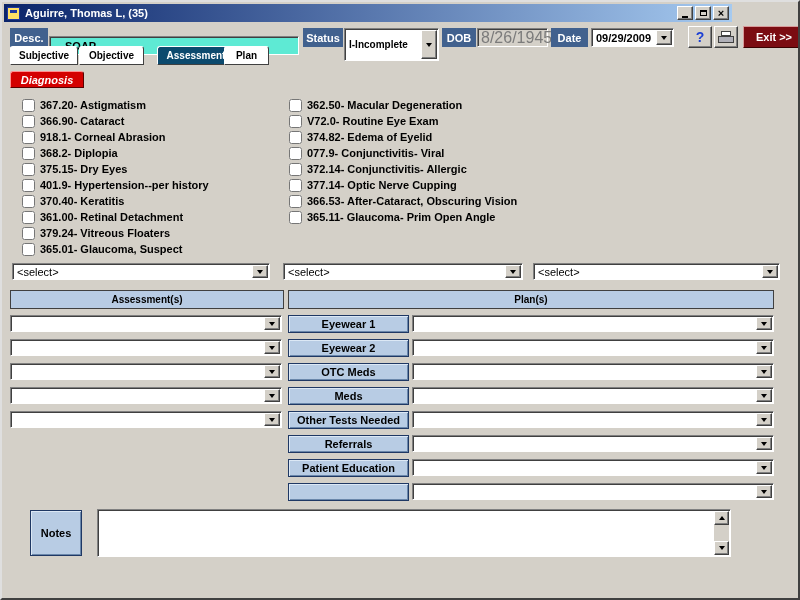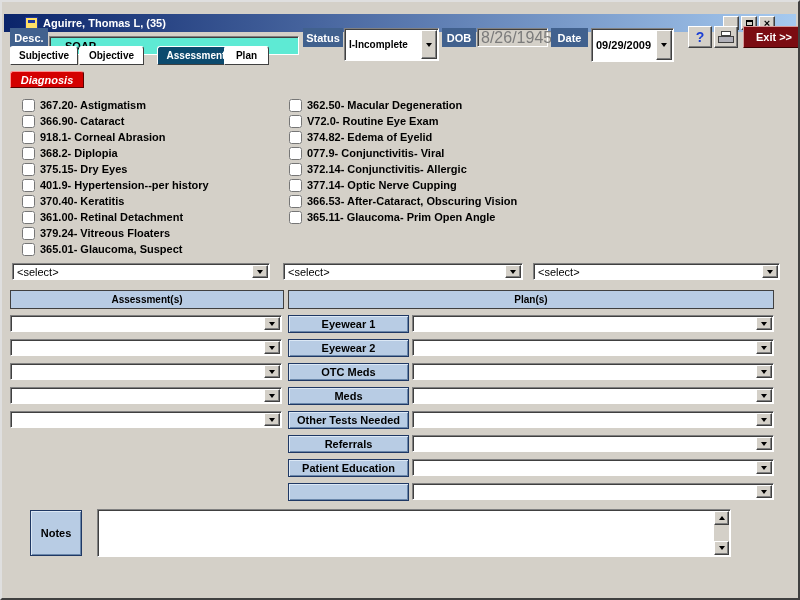--- a/index.html
+++ b/index.html
@@ -1,23 +1,23 @@
 <!DOCTYPE html>
 <html><head>
 <meta charset="utf-8">
 <style>
   * { margin:0; padding:0; box-sizing:border-box; }
   body { font-family:"Liberation Sans", sans-serif; background:#808080; }
   .window { position:relative; width:800px; height:600px; background:#d4d0c8;
             border:2px solid; border-color:#dfdfdf #404040 #404040 #dfdfdf; overflow:hidden; }
 
   
-  .titlebar { position:absolute; top:12px; left:2px; width:792px; height:18px;
+  .titlebar { position:absolute; top:2px; left:2px; width:728px; height:18px;
               background:linear-gradient(90deg,#0a246a,#a6caf0);
-              display:flex; align-items:center; padding:0 21px; }
+              display:flex; align-items:center; padding:0 3px; }
   .app-icon { width:13px; height:13px; background:#ffe066; border:1px solid #2038a0; position:relative; }
   .app-icon::after { content:""; position:absolute; left:2px; top:2px; width:7px; height:3px; background:#2038a0; }
   .title-text { color:#fff; font-weight:bold; font-size:11px; margin-left:5px; flex:1; white-space:nowrap; }
   .tb-btn { width:16px; height:14px; margin-left:2px; background:#d4d0c8;
             border:1px solid; border-color:#fff #404040 #404040 #fff;
             box-shadow:inset -1px -1px 0 #808080;
             display:flex; align-items:center; justify-content:center; cursor:default; }
   .glyph-min { width:6px; height:2px; background:#000; margin-top:7px; }
   .glyph-max { width:7px; height:6px; border:1px solid #000; border-top-width:2px; }
   .glyph-close { font-size:11px; font-weight:bold; line-height:1; }
@@ -113,21 +113,21 @@
   <div class="field-label" style="left:301px;width:40px">Status</div>
   <div class="combo" style="left:342px;top:26px;width:95px;height:33px">
     <span class="combo-text small">I-Incomplete</span>
     <span class="combo-btn">
         <i class="arr-down"></i>
       </span>
   </div>
   <div class="field-label" style="left:440px;width:34px">DOB</div>
   <div class="dob-field sunken" style="left:475px;width:71px">8/26/1945</div>
   <div class="field-label" style="left:549px;width:37px">Date</div>
-  <div class="combo" style="left:589px;top:26px;width:83px;height:34px">
+  <div class="combo" style="left:589px;top:26px;width:83px;height:19px">
     <span class="combo-text bold">09/29/2009</span>
     <span class="combo-btn">
         <i class="arr-down"></i>
       </span>
   </div>
   <div class="sq-btn" style="left:686px;width:24px">
     <span class="help-q">?</span>
   </div>
   <div class="sq-btn" style="left:712px;width:24px">
     <span class="printer">

